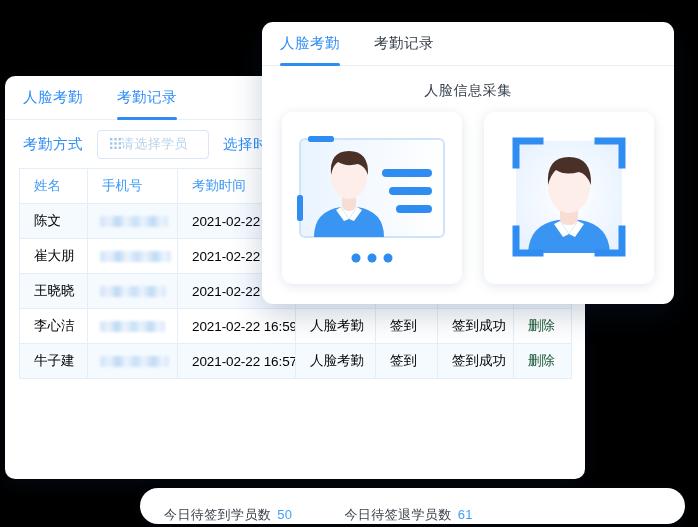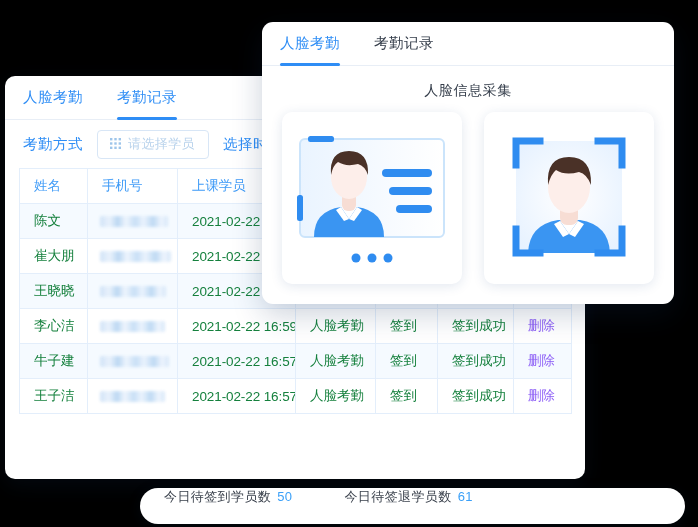--- a/index.html
+++ b/index.html
@@ -45,58 +45,58 @@
   }
 
   .filterbar {
     height: 48px;
     display: flex; align-items: center;
     padding: 0 0 0 18px;
     gap: 14px;
   }
   .f-label { font-size: 14.5px; color: #2e8df5; letter-spacing: .5px; white-space: nowrap; }
   .select-box {
-    display: flex; align-items: center; gap: 7px;
+    display: flex; align-items: center; 
     height: 29px; padding: 0 12px;
     border: 1px solid #d8e6f6;
     border-radius: 4px;
     background: #fff;
     min-width: 112px;
     cursor: pointer;
   }
   .grid-icon { display: block; }
   .ph { font-size: 13px; color: #b9d3ec; letter-spacing: .4px; white-space: nowrap; }
 
   
   .tbl-wrap { padding: 0 14px 12px 14px; }
   table { border-collapse: collapse; width: 100%; table-layout: fixed; }
   th, td {
     border: 1px solid #e3eefb;
     font-size: 13.5px;
-    color: #15803d;
+    color: #000000;
     font-weight: normal;
     text-align: left;
     padding: 0 0 0 14px;
     height: 35px;
     white-space: nowrap;
     overflow: hidden;
   }
   th { color: #3f9bf7; }
   tbody tr:nth-child(odd) td { background: #f5faff; }
   tbody tr:nth-child(even) td { background: #ffffff; }
   td.c-time, th.c-time { letter-spacing: -.1px; }
   .blurcell { padding-left: 12px; }
   .blur-bar {
     height: 11px; border-radius: 2px;
     background: linear-gradient(90deg,#cfe2f7 0%,#e9f2fc 14%,#b9d6f2 26%,#eef5fd 38%,
                 #c6def6 52%,#eaf3fd 64%,#bcd8f3 78%,#edf4fd 90%,#d6e7f9 100%);
     filter: blur(1.6px);
     opacity: .95;
   }
-  .del { color: #8b5cf6; cursor: pointer; }
+  .del { color: #14532d; cursor: pointer; }
 
   
   .front-panel {
     position: absolute; left: 262px; top: 22px;
     width: 412px; height: 282px;
     background: #fff;
     border-radius: 11px;
     box-shadow: 0 10px 30px rgba(18,45,85,.22);
     overflow: hidden;
   }
@@ -116,21 +116,21 @@
     display: flex; align-items: center; justify-content: center;
   }
 
   
   .statusbar {
     position: absolute; left: 140px; top: 488px;
     width: 545px; height: 36px;
     background: #fff;
     border-radius: 18px;
     box-shadow: 0 3px 14px rgba(20,50,90,.16);
-    display: flex; align-items: flex-start;
+    display: flex; align-items: flex-end;
     gap: 52px;
     padding-left: 24px;
   }
   .stat { font-size: 13px; color: #3b424d; letter-spacing: .4px; white-space: nowrap; }
   .stat .num { color: #3ba0f8; margin-left: 6px; }
 </style>
 </head>
 <body>
 
 <div id="root">
@@ -175,21 +175,21 @@
             <col style="width:118px">
           <col style="width:80px">
             <col style="width:62px">
             <col style="width:76px">
             <col style="width:58px">
         </colgroup>
         <thead>
           <tr>
             <th>姓名</th>
             <th>手机号</th>
-            <th class="c-time">上课学员</th>
+            <th class="c-time">考勤时间</th>
             <th>考勤方式</th>
             <th>考勤类型</th>
             <th>考勤结果</th>
             <th>操作</th>
           </tr>
         </thead>
         <tbody id="tbody">
             <tr>
               <td>陈文</td>
               <td class="blurcell">
@@ -231,31 +231,20 @@
               <td class="c-time">2021-02-22 16:59</td>
               <td>人脸考勤</td>
               <td>签到</td>
               <td>签到成功</td>
               <td class="del">删除</td>
             </tr>
             <tr>
               <td>牛子建</td>
               <td class="blurcell">
                 <div class="blur-bar" style="width: 90%;"></div>
-              </td>
-              <td class="c-time">2021-02-22 16:57</td>
-              <td>人脸考勤</td>
-              <td>签到</td>
-              <td>签到成功</td>
-              <td class="del">删除</td>
-            </tr>
-            <tr>
-              <td>王子洁</td>
-              <td class="blurcell">
-                <div class="blur-bar" style="width: 84%;"></div>
               </td>
               <td class="c-time">2021-02-22 16:57</td>
               <td>人脸考勤</td>
               <td>签到</td>
               <td>签到成功</td>
               <td class="del">删除</td>
             </tr>
           </tbody>
       </table>
     </div>

